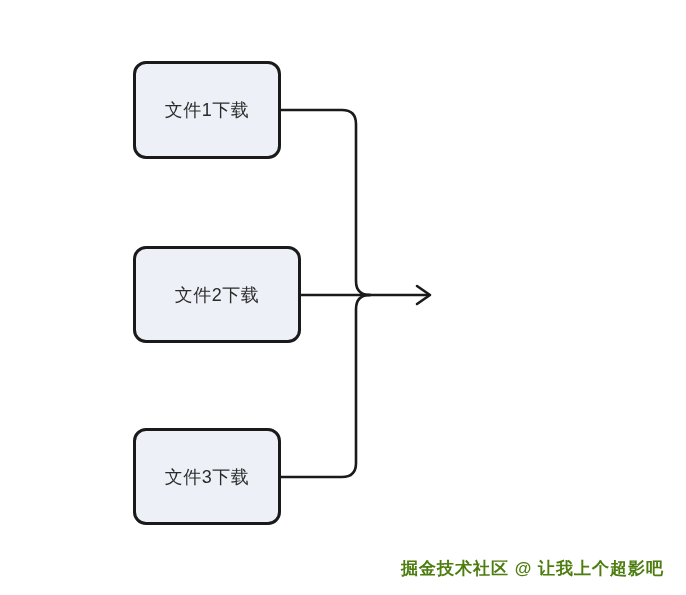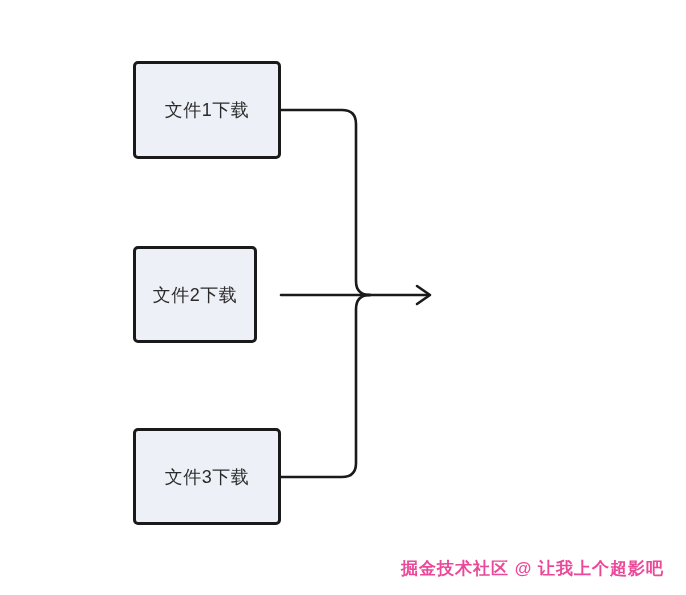--- a/index.html
+++ b/index.html
@@ -20,40 +20,40 @@
     left: 0;
     top: 0;
     width: 686px;
     height: 595px;
   }
   .node {
     position: absolute;
     box-sizing: border-box;
     background: #eef0f7;
     border: 3px solid #1a1a1a;
-    border-radius: 5px;
+    border-radius: 13px;
     display: flex;
     align-items: center;
     justify-content: center;
     font-size: 18px;
     color: #2b2b2b;
     letter-spacing: 0.5px;
   }
   .node-file1 { left: 133px; top: 61px;  width: 148px; height: 98px; }
-  .node-file2 { left: 133px; top: 246px; width: 124px; height: 97px; }
+  .node-file2 { left: 133px; top: 246px; width: 168px; height: 97px; }
   .node-file3 { left: 133px; top: 428px; width: 148px; height: 97px; }
   .node-pack  { left: 433px; top: 245px; width: 150px; height: 98px; }
   .watermark {
     position: absolute;
     right: 22px;
     top: 557px;
     font-size: 17px;
     font-weight: 600;
     letter-spacing: 1px;
-    color: #ec4899;
+    color: #4d7c0f;
     text-shadow: 1px 1px 0 rgba(255,255,255,0.95);
     white-space: nowrap;
   }
 </style>
 </head>
 <body>
 
 <div class="canvas">
 
   <svg class="connectors" viewBox="0 0 686 595" xmlns="http://www.w3.org/2000/svg" fill="none" stroke="#1a1a1a" stroke-width="2.6" stroke-linecap="round" stroke-linejoin="round">

